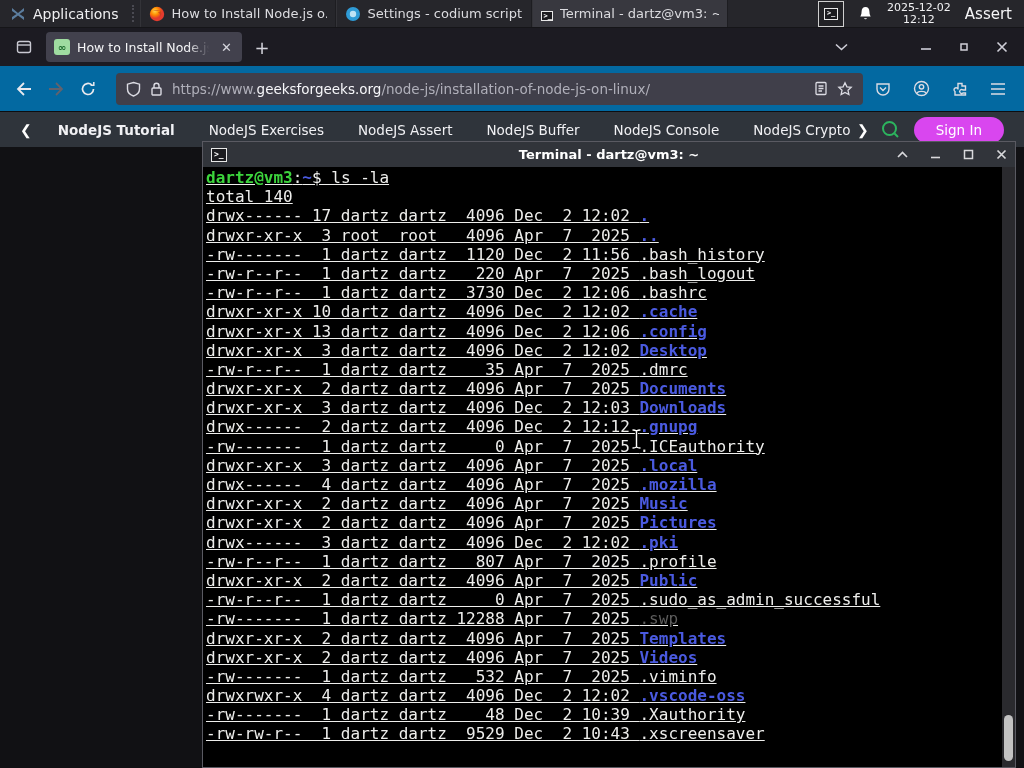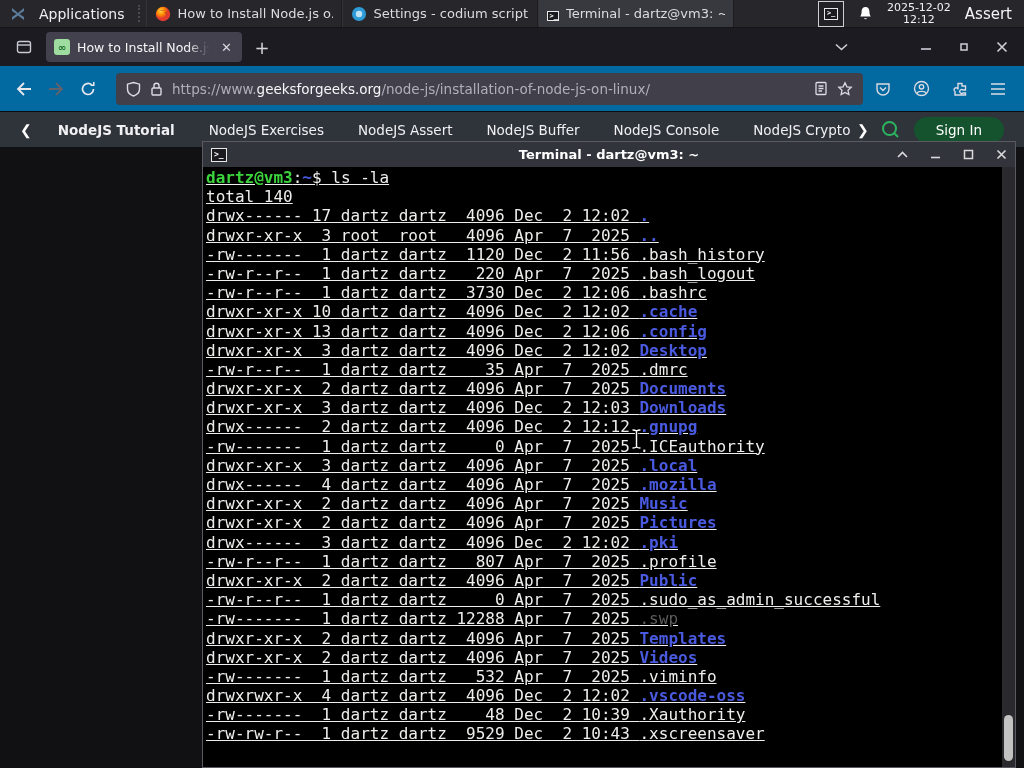--- a/index.html
+++ b/index.html
@@ -4,21 +4,21 @@
 <style>
   * { margin:0; padding:0; box-sizing:border-box; }
   html,body { width:1024px; height:768px; overflow:hidden; background:#121216;
               font-family:"DejaVu Sans", sans-serif; }
   .screen { position:absolute; inset:0; width:1024px; height:768px; }
 
   
   .panel { position:absolute; left:0; top:0; width:1024px; height:28px;
            background:#26262b; display:flex; align-items:stretch; color:#e8e8ea;
            border-bottom:1px solid #151518; z-index:40; }
-  .app-menu { display:flex; align-items:center; gap:13px; padding:0 10px; cursor:default; }
+  .app-menu { display:flex; align-items:center; gap:7px; padding:0 10px; cursor:default; }
   .app-menu .label { font-size:14px; color:#f0f0f2; }
   .panel-sep { width:5px; border-left:2px dotted #4a4a52; margin:5px 3px; }
   .win-btn { display:flex; align-items:center; gap:7px; width:196px; padding:0 8px;
              border-left:1px solid #333338; border-right:1px solid #1d1d21;
              font-size:13px; color:#dcdce0; overflow:hidden; }
   .win-btn.active { background:#38383f; }
   .win-btn .lbl { white-space:nowrap; overflow:hidden; }
   .panel-right { margin-left:auto; display:flex; align-items:center; gap:14px; padding-right:8px; }
   .tray-launcher { width:26px; height:26px; border:1px solid #cfcfcf; background:#222226;
                    display:flex; align-items:center; justify-content:center; }
@@ -64,21 +64,21 @@
   
   .gfg-nav { position:absolute; left:0; top:112px; width:1024px; height:35px;
              background:#2f343b; display:flex; align-items:center; padding:0 14px;
              color:#f1f1f4; z-index:20; }
   .gfg-chevron { font-size:14px; font-weight:bold; color:#ffffff; padding:0 6px; }
   .gfg-items { display:flex; align-items:center; gap:34px; overflow:hidden; white-space:nowrap;
                flex:1; margin-left:20px; }
   .gfg-item { font-size:13.5px; }
   .gfg-item.bold { font-weight:bold; }
   .gfg-search { margin:0 14px 0 6px; display:flex; }
-  .signin-btn { background:#14532d; color:#ffffff; font-size:13.5px; border-radius:16px;
+  .signin-btn { background:#d946ef; color:#ffffff; font-size:13.5px; border-radius:16px;
                 padding:5px 22px; margin-right:6px; }
 
   .page-bg { position:absolute; left:0; top:147px; width:1024px; height:621px;
              background:#111114; z-index:1; }
 
   
   .terminal { position:absolute; left:202px; top:141px; width:814px; height:627px;
               border:1px solid #5a5a62; background:#000; z-index:50;
               display:flex; flex-direction:column; }
   .t-titlebar { height:25px; background:#31343a; display:flex; align-items:center;

